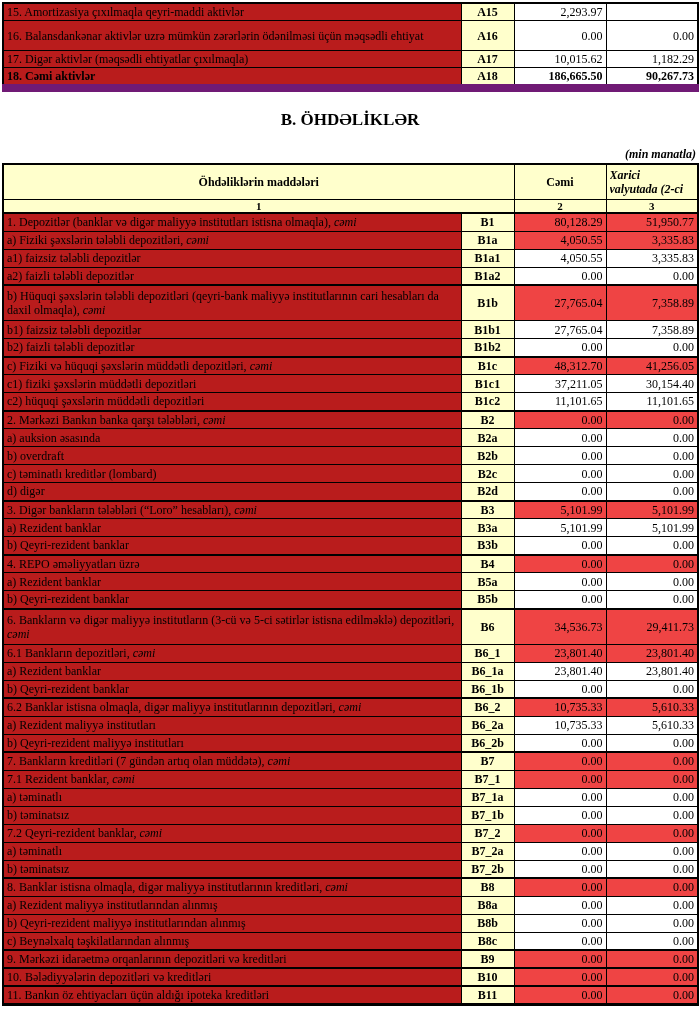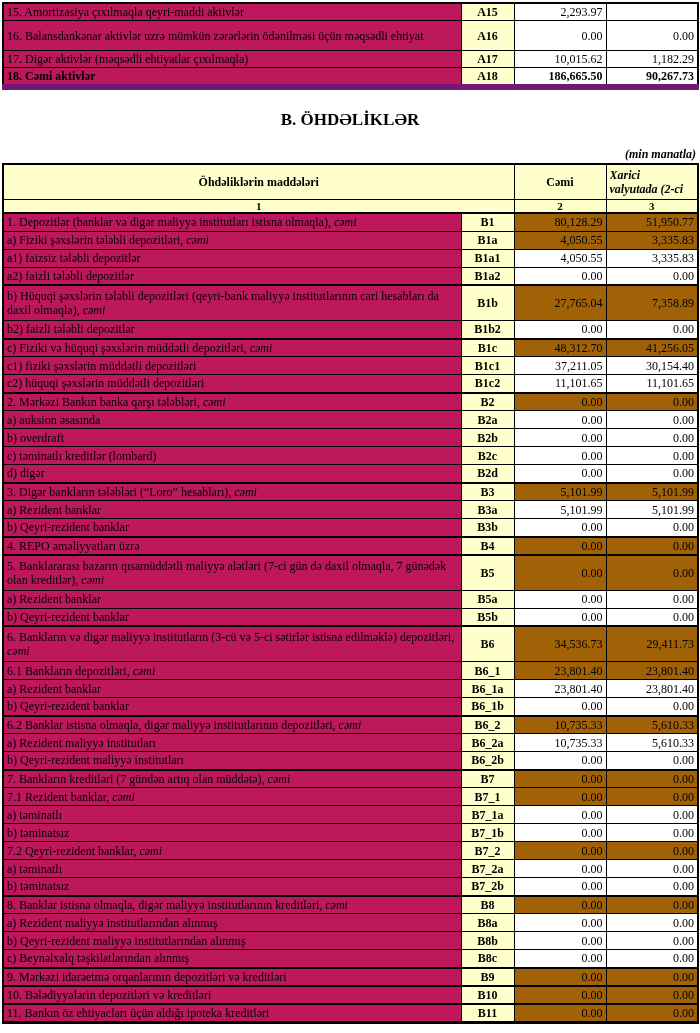--- a/index.html
+++ b/index.html
@@ -6,21 +6,21 @@
   body { width:700px; font-family:"Liberation Serif", serif; color:#000; }
   .page { position:relative; width:700px; height:1033px; overflow:hidden; background:#fff; }
 
   table.tbl { border-collapse:collapse; table-layout:fixed; width:695px; }
   table.tbl td, table.tbl th { border:1px solid #000; font-size:12px; line-height:14px;
     padding:1px 3px; vertical-align:middle; overflow:hidden; }
 
   
   .assets { position:absolute; top:2px; left:2px; border:2px solid #000; }
   .assets td { border:2px solid #000; }
-  .assets tr.last td { border-bottom:6px solid #701a75; }
+  .assets tr.last td { border-bottom:8px solid #701a75; }
   .assets tr.tall td { height:27px; }
   .assets tr.bold td { font-weight:bold; }
 
   
   .title { position:absolute; top:110px; left:0; width:700px; text-align:center;
     font-size:17px; font-weight:bold; }
   .note { position:absolute; top:147px; right:4px; font-size:12px; font-style:italic;
     font-weight:bold; }
 
   
@@ -28,27 +28,27 @@
   .liab thead th { background:#FFFFCC; font-weight:bold; font-size:12px;
     border-top:2px solid #000; text-align:center; }
   .liab thead th.items { height:32px; }
   .liab .fhdr div { white-space:nowrap; overflow:hidden; text-align:left;font-style:italic; }
   .liab tr.numrow td { background:#FFFFCC; text-align:center; font-weight:bold;
     font-size:11px; line-height:11px; height:12px; padding:0 2px; border-bottom:2px solid #000; }
   .liab tbody tr { height:18px;padding-left:44px; }
   .liab tbody tr.tall td { height:32px; }
   .liab tbody tr.sep td { border-top:2px solid #000; }
 
-  td.name { text-align:left; background:#be185d; }
+  td.name { text-align:left; background:#b91c1c; }
   td.ind0 { padding-left:4px; }
   td.ind1 { padding-left:24px; }
   td.ind2 { padding-left:44px; }
   td.code { text-align:center; font-weight:bold; background:#FFFFCC; padding:1px 2px; }
   td.val  { text-align:right; padding-right:4px; }
-  td.hl { background:#a16207; }
+  td.hl { background:#ef4444; }
   td.wh { background:#FFFFFF; }
   i.sfx { font-style:italic; }
 </style>
 </head>
 <body>
 
 <div class="page">
 
   <table class="tbl assets">
     <colgroup>
@@ -135,20 +135,26 @@
           <td class="val wh">0.00</td>
           <td class="val wh">0.00</td>
         </tr>
         <tr class="sep tall">
           <td class="name ind1">b) Hüquqi şəxslərin tələbli depozitləri (qeyri-bank maliyyə institutlarının cari hesabları da daxil olmaqla), <i class="sfx">cəmi</i></td>
           <td class="code">B1b</td>
           <td class="val hl">27,765.04</td>
           <td class="val hl">7,358.89</td>
         </tr>
         <tr class="">
+          <td class="name ind2">b1) faizsiz tələbli depozitlər</td>
+          <td class="code">B1b1</td>
+          <td class="val wh">27,765.04</td>
+          <td class="val wh">7,358.89</td>
+        </tr>
+        <tr class="">
           <td class="name ind2">b2) faizli tələbli depozitlər</td>
           <td class="code">B1b2</td>
           <td class="val wh">0.00</td>
           <td class="val wh">0.00</td>
         </tr>
         <tr class="sep ">
           <td class="name ind1">c) Fiziki və hüquqi şəxslərin müddətli depozitləri, <i class="sfx">cəmi</i></td>
           <td class="code">B1c</td>
           <td class="val hl">48,312.70</td>
           <td class="val hl">41,256.05</td>
@@ -209,26 +215,20 @@
         </tr>
         <tr class="">
           <td class="name ind1">b) Qeyri-rezident banklar</td>
           <td class="code">B3b</td>
           <td class="val wh">0.00</td>
           <td class="val wh">0.00</td>
         </tr>
         <tr class="sep ">
           <td class="name ind0">4. REPO əməliyyatları  üzrə</td>
           <td class="code">B4</td>
-          <td class="val hl">0.00</td>
-          <td class="val hl">0.00</td>
-        </tr>
-        <tr class="sep tall">
-          <td class="name ind0">5. Banklararası bazarın qısamüddətli maliyyə alətləri (7-ci gün də daxil olmaqla, 7 günədək olan kreditlər), <i class="sfx">cəmi</i></td>
-          <td class="code">B5</td>
           <td class="val hl">0.00</td>
           <td class="val hl">0.00</td>
         </tr>
         <tr class="">
           <td class="name ind1">a) Rezident banklar</td>
           <td class="code">B5a</td>
           <td class="val wh">0.00</td>
           <td class="val wh">0.00</td>
         </tr>
         <tr class="">

